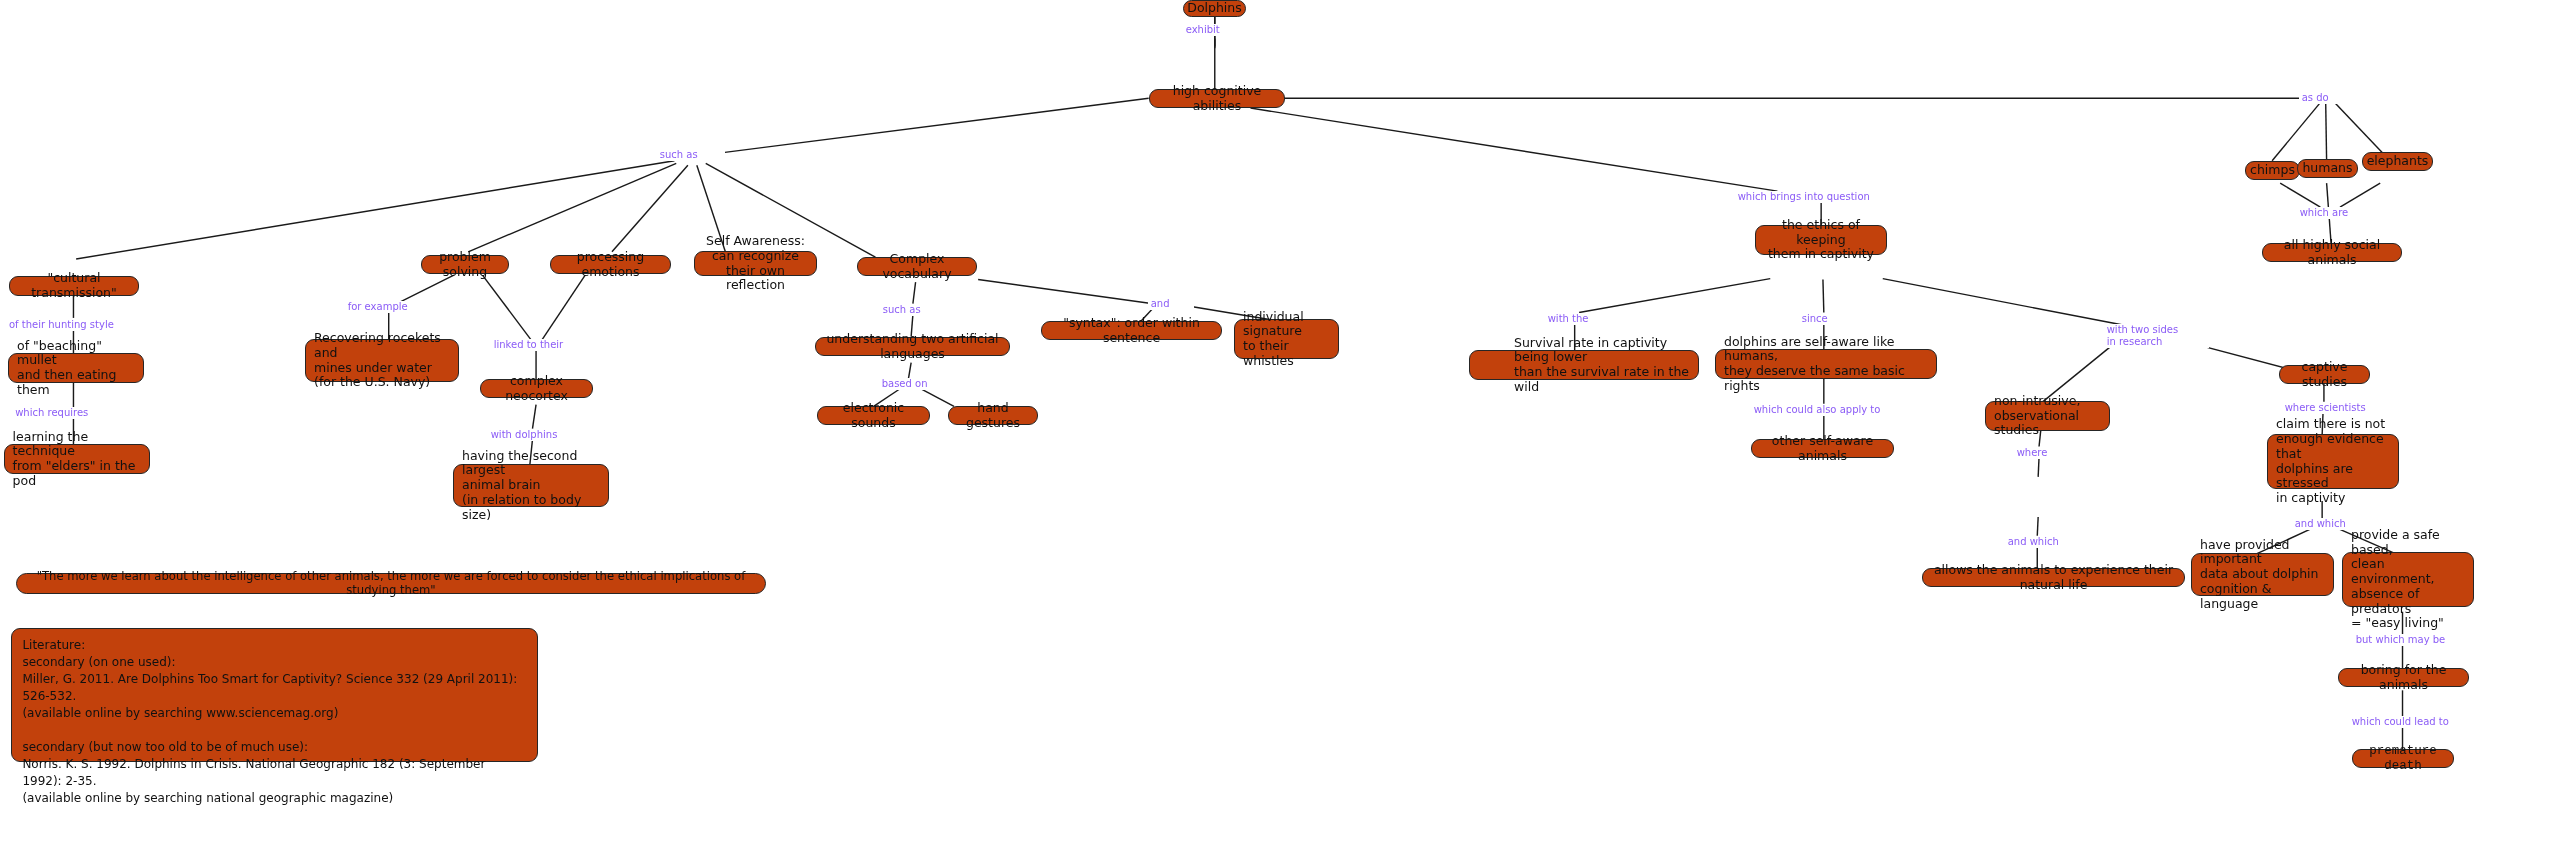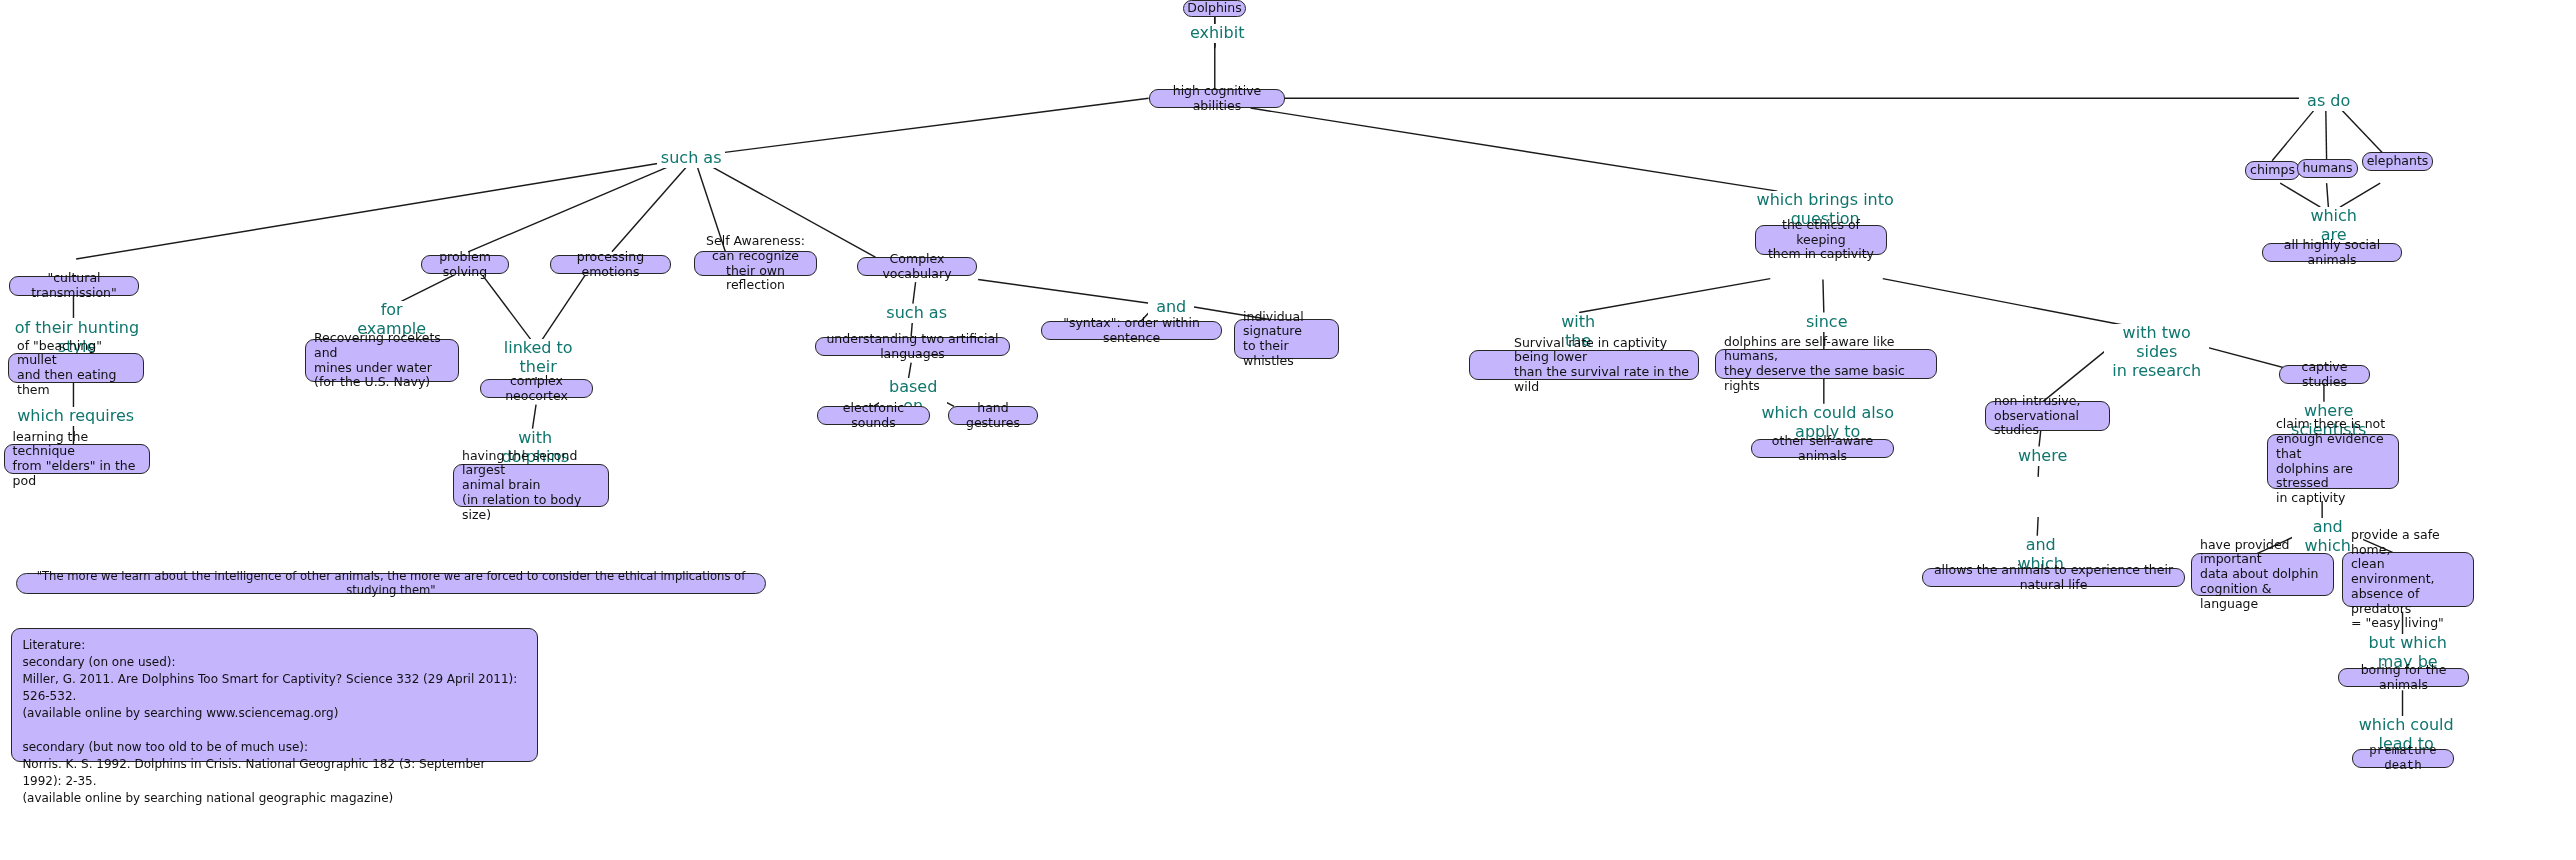--- a/index.html
+++ b/index.html
@@ -4,41 +4,41 @@
 <style>
   html,body{margin:0;padding:0;background:#ffffff;}
   body{font-family:"DejaVu Sans", sans-serif;}
   #stage{position:relative;width:2576px;height:860px;background:#ffffff;overflow:hidden;}
   svg.edges{position:absolute;left:0;top:0;width:2576px;height:860px;pointer-events:none;}
   svg.edges line, svg.edges path{stroke:#1a1a1a;stroke-width:1.6;fill:none;}
 
   .node{
     position:absolute;
     box-sizing:border-box;
-    background:#c4b5fd;
+    background:#c2410c;
     border:1.3px solid #262626;
     border-radius:9px;
     color:#111111;
     font-size:12.5px;
     line-height:1.18;
     padding:3.6px 8px;
     white-space:pre-line;
     display:flex;
     align-items:center;
     justify-content:center;
     text-align:center;
   }
   .node.left{ text-align:left; justify-content:flex-start; }
   .lbl{
     position:absolute;
-    color:#0f766e;
-    font-size:16px;
+    color:#8b5cf6;
+    font-size:10px;
     line-height:1.18;
     white-space:pre-line;
-    text-align:center;
+    text-align:left;
     background:#ffffff;
     padding:0 2.7px;
   }
   .quote{ font-size:11.6px; border-radius:10.7px; }
   .lit{ font-size:12px; line-height:1.42; border-radius:9px; text-align:left;
         justify-content:flex-start; align-items:flex-start; padding:8px 10.7px; }
 </style>
 </head>
 <body>
 
@@ -207,21 +207,21 @@
   <div class="node" style="left:2279px;top:365px;width:91px;height:19px;">captive studies</div>
   <div class="lbl" style="left:2282px;top:402px;width:88px;">where scientists</div>
   <div class="node left" style="left:2267px;top:434px;width:132px;height:55px;">claim there is not
 enough evidence that
 dolphins are stressed
 in captivity</div>
   <div class="lbl" style="left:2292px;top:518px;width:66px;">and which</div>
   <div class="node left" style="left:2191px;top:553px;width:143px;height:43px;">have provided important
 data about dolphin
 cognition &amp; language</div>
-  <div class="node left" style="left:2342px;top:552px;width:132px;height:55px;">provide a safe home,
+  <div class="node left" style="left:2342px;top:552px;width:132px;height:55px;">provide a safe based,
 clean environment,
 absence of predators
 = "easy living"</div>
   <div class="lbl" style="left:2353px;top:634px;width:104px;">but which may be</div>
   <div class="node" style="left:2338px;top:668px;width:131px;height:19px;">boring for the animals</div>
   <div class="lbl" style="left:2349px;top:716px;width:109px;">which could lead to</div>
   <div class="node" style="left:2352px;top:749px;width:102px;height:19px;font-family:Liberation Mono, monospace;">premature death</div>
 
   <div class="node quote" style="left:16px;top:573px;width:750px;height:21.4px;">"The more we learn about the intelligence of other animals, the more we are forced to consider the ethical implications of studying them"</div>
   <div class="node lit" style="left:10.7px;top:628px;width:527px;height:134px;">Literature:

